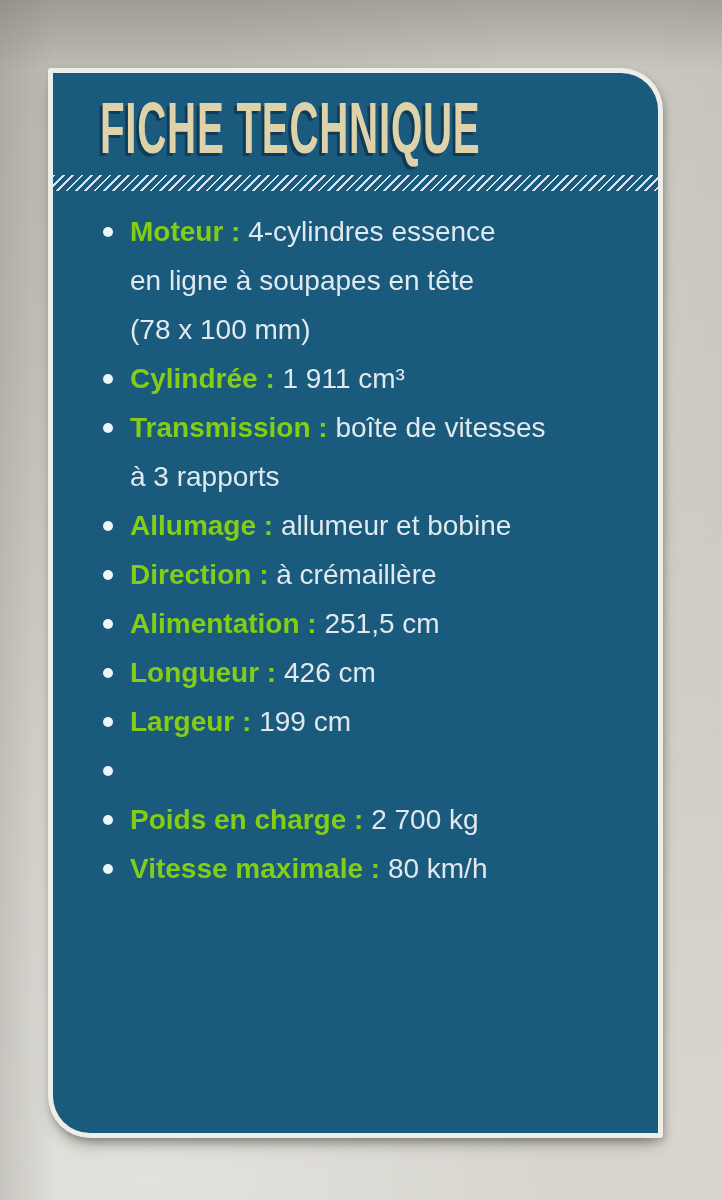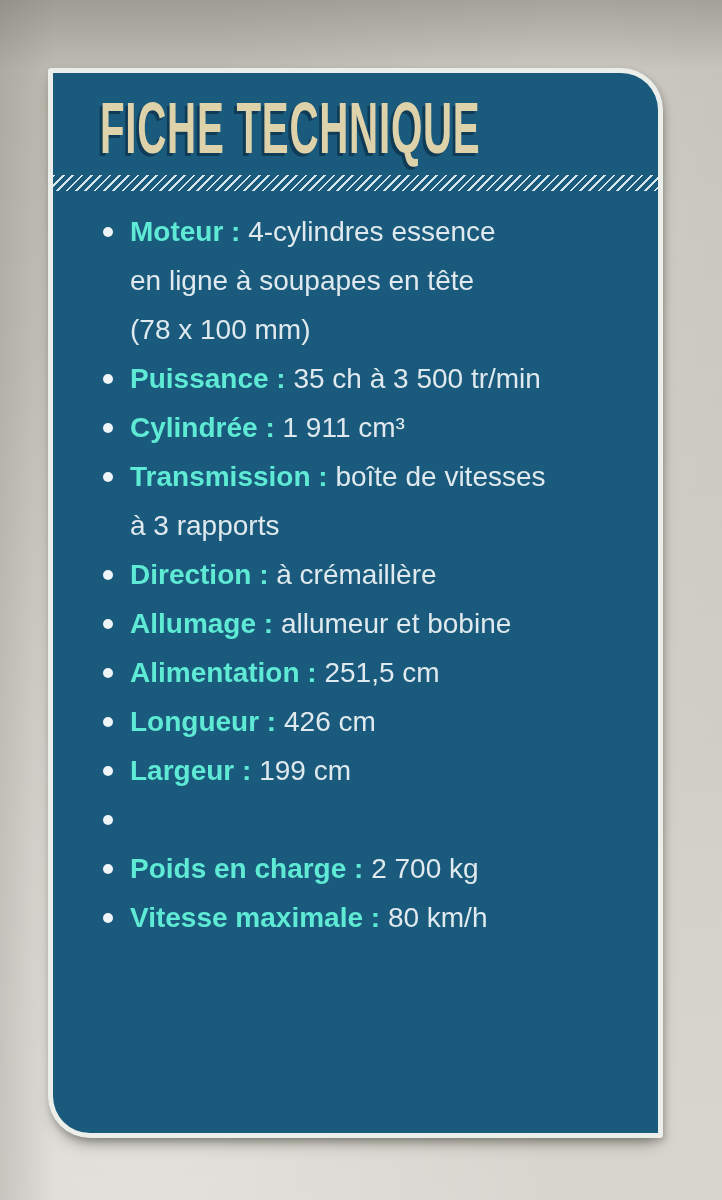--- a/index.html
+++ b/index.html
@@ -71,21 +71,21 @@
     border-radius: 50%;
     background: #eff5f7;
   }
   .text {
     font-size: 28px;
     line-height: 49px;
     color: #dfe9ee;
   }
   .label {
     font-weight: 700;
-    color: #5eead4;
+    color: #84cc16;
   }
   .value { white-space: pre-line; }
 </style>
 </head>
 <body>
 
 <div id="page">
   <div class="card">
     <div class="card-header">
       <span class="card-title">FICHE TECHNIQUE</span>
@@ -93,45 +93,41 @@
     <div class="divider"></div>
     <div class="spec-list">
 
       <div class="item">
         <span class="dot"></span>
         <p class="text"><span class="label">Moteur :</span> <span class="value">4-cylindres essence
 en ligne à soupapes en tête
 (78 x 100 mm)</span></p>
       </div>
 
-      <div class="item">
-        <span class="dot"></span>
-        <p class="text"><span class="label">Puissance :</span> <span class="value">35 ch à 3 500 tr/min</span></p>
-      </div>
 
       <div class="item">
         <span class="dot"></span>
         <p class="text"><span class="label">Cylindrée :</span> <span class="value">1 911 cm³</span></p>
       </div>
 
 
       <div class="item">
         <span class="dot"></span>
         <p class="text"><span class="label">Transmission :</span> <span class="value">boîte de vitesses
 à 3 rapports</span></p>
       </div>
 
       <div class="item">
         <span class="dot"></span>
-        <p class="text"><span class="label">Direction :</span> <span class="value">à crémaillère</span></p>
+        <p class="text"><span class="label">Allumage :</span> <span class="value">allumeur et bobine</span></p>
       </div>
 
       <div class="item">
         <span class="dot"></span>
-        <p class="text"><span class="label">Allumage :</span> <span class="value">allumeur et bobine</span></p>
+        <p class="text"><span class="label">Direction :</span> <span class="value">à crémaillère</span></p>
       </div>
 
       <div class="item">
         <span class="dot"></span>
         <p class="text"><span class="label">Alimentation :</span> <span class="value">251,5 cm</span></p>
       </div>
 
       <div class="item">
         <span class="dot"></span>
         <p class="text"><span class="label">Longueur :</span> <span class="value">426 cm</span></p>

